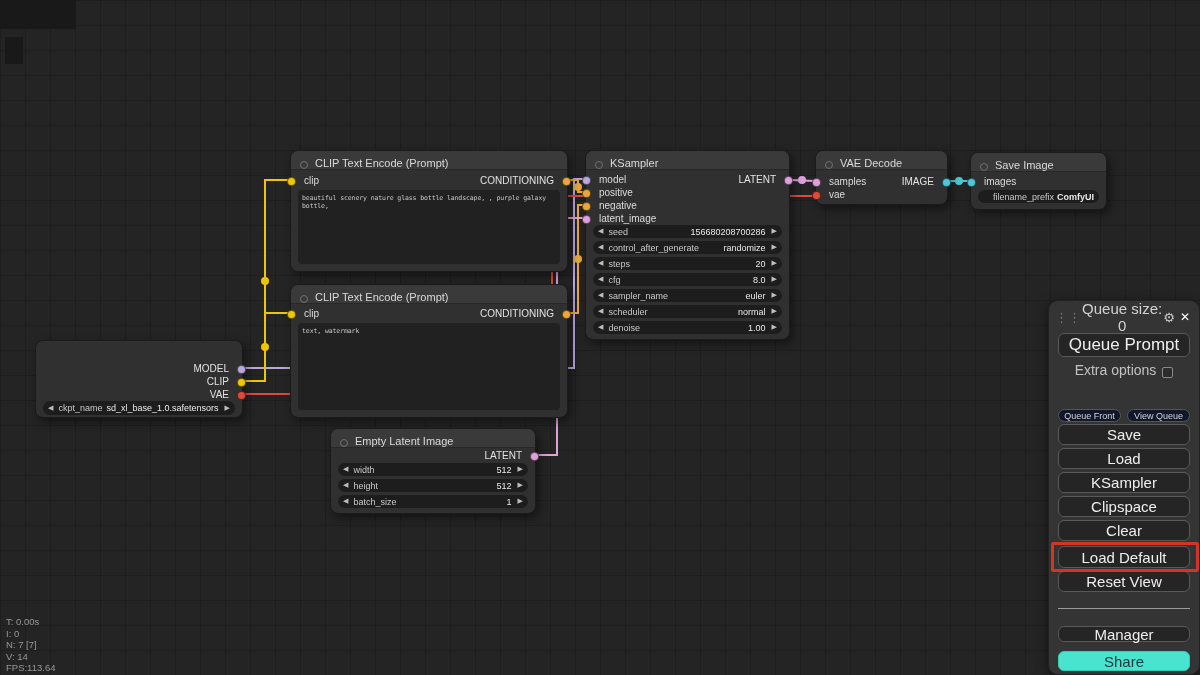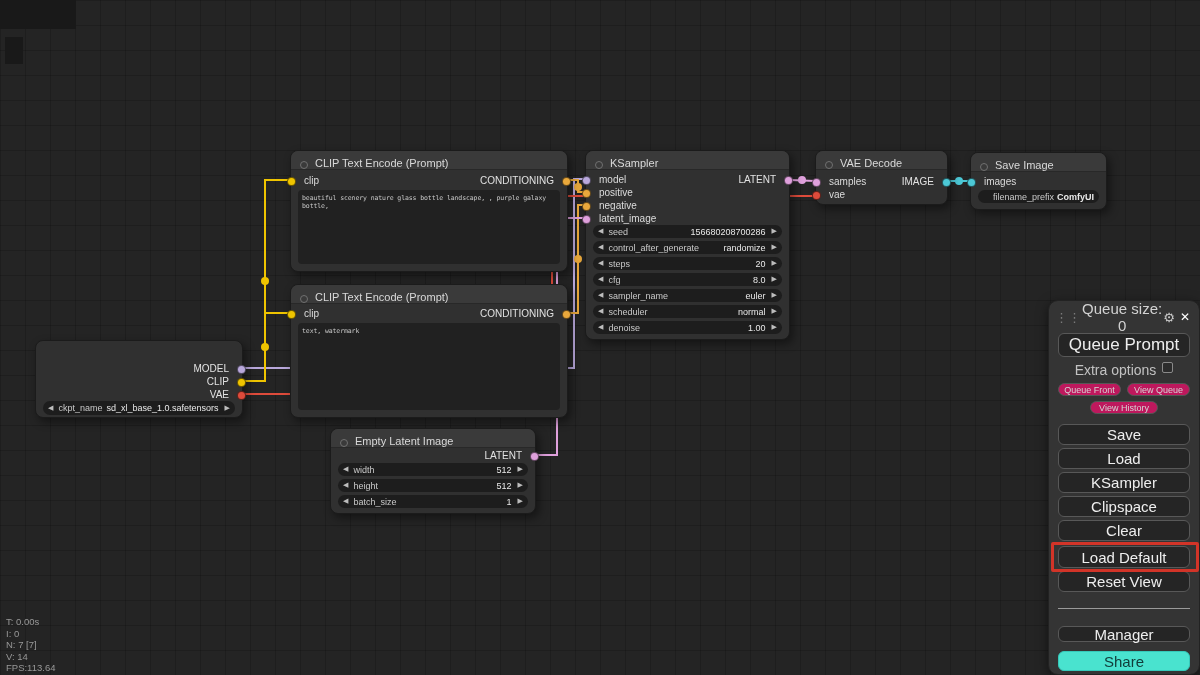--- a/index.html
+++ b/index.html
@@ -81,29 +81,29 @@
 
   .mbtn {
     background:#252525; border:1px solid #585858; border-radius:6px;
     color:#eee; text-align:center; width:100%; height:100%;
     font-family:"Liberation Sans","DejaVu Sans",sans-serif;
     display:flex; align-items:center; justify-content:center;
     font-size:15px; cursor:pointer;
   }
   #queue-prompt-wrap { top:32px; height:24px; }
   #queue-prompt-wrap .mbtn { font-size:17px; }
-  #extra-options { top:61px; height:16px; display:flex; align-items:flex-start; justify-content:center; gap:6px; color:#c2c2c2; font-size:14px; }
+  #extra-options { top:61px; height:16px; display:flex; align-items:flex-end; justify-content:center; gap:6px; color:#c2c2c2; font-size:14px; }
   #checkbox { width:11px; height:11px; border:1px solid #8a8a8a; background:#2c2c2c; border-radius:2px; }
   .smallrow { height:13px; display:flex; gap:6px; }
   #small-row1 { top:82px; }
   #small-row2 { top:100px; left:41px; right:41px; }
   .sbtn {
-    flex:1; background:#be185d; border:1px solid #565656; border-radius:8px;
+    flex:1; background:#0f172a; border:1px solid #565656; border-radius:8px;
     color:#d5d5d5; font-size:9px; display:flex; align-items:center; justify-content:center;
-    height:13px; cursor:pointer; white-space:nowrap;
+    height:13px; cursor:pointer; white-space:nowrap;margin-top:26px;
   }
   .btnpos { height:21px;border-radius:8px; }
   #divider { top:307px; border-top:1px solid #9a9a9a; height:0; }
   #red-annotation {
     position:absolute; left:2px; right:0px; top:241px; height:30px;
     border:3px solid #d23428; border-radius:2px; pointer-events:none; z-index:5;
   }
 
   
   #stats { position:absolute; left:6px; top:616px; z-index:2;

